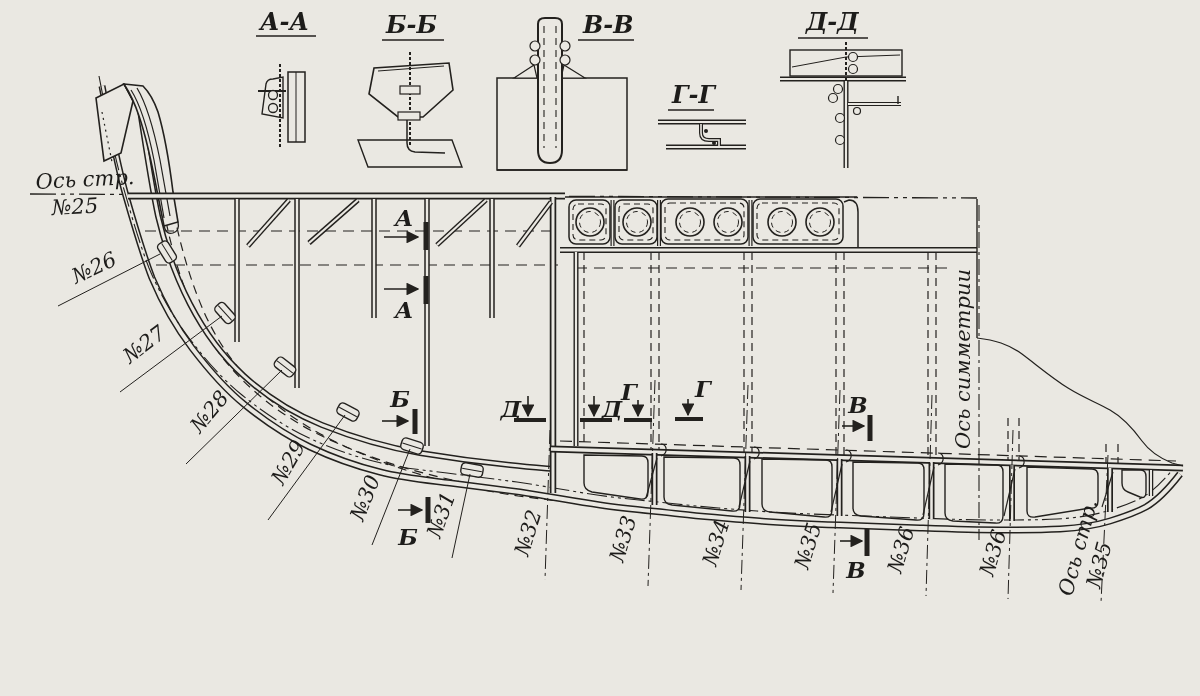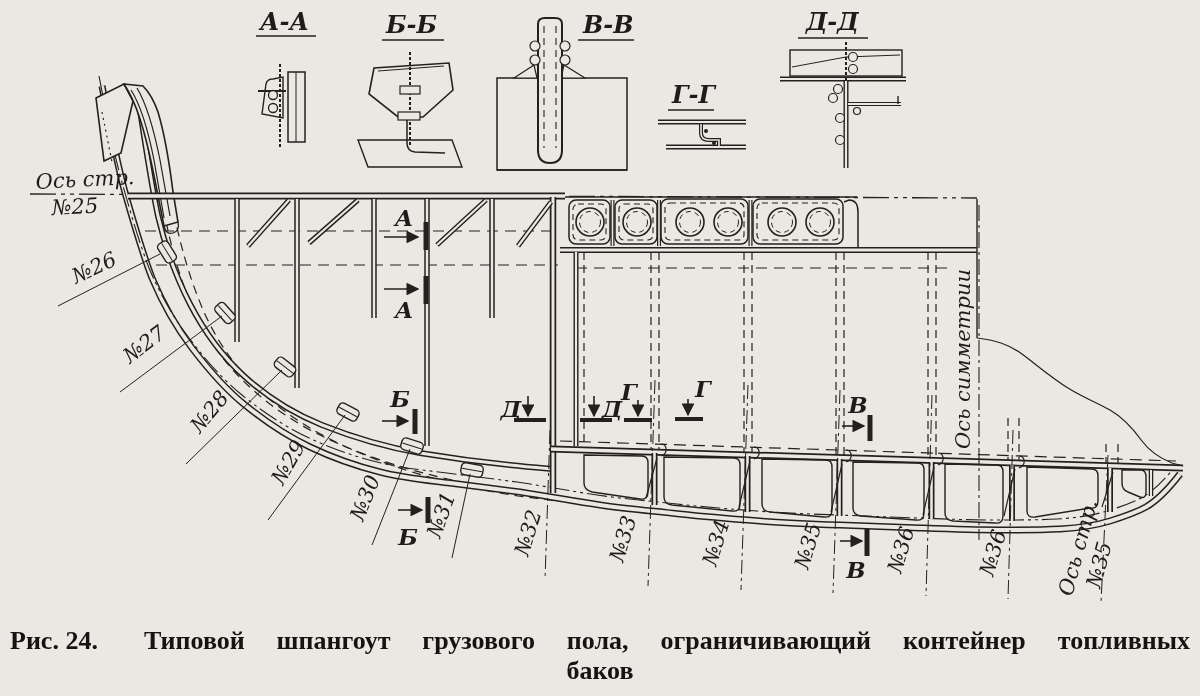--- a/index.html
+++ b/index.html
@@ -378,19 +378,14 @@
     <path class="i" stroke-width="4" d="M848,104 L901,104"></path>
         <path class="p" stroke-width="1.8" d="M848,104 L901,104"></path>
     <path class="i" stroke-width="1.4" d="M898,104 L898,96"></path>
     <circle class="fillp" stroke-width="1.2" cx="857" cy="111" r="3.5"></circle>
     <circle class="fillp" stroke-width="1.2" cx="840" cy="118" r="4.5"></circle>
     <circle class="fillp" stroke-width="1.2" cx="840" cy="140" r="4.5"></circle>
   </g>
 </svg>
 
 <div class="caption">
-  <div class="cap-row">
-    <span class="cap-prefix">Рис. 24.</span>
-    <span class="cap-main">Типовой шпангоут грузового пола, ограничивающий контейнер топливных</span>
-  </div>
-  <div class="cap-line2">баков</div>
 </div>
 </div>
 
 </body></html>

